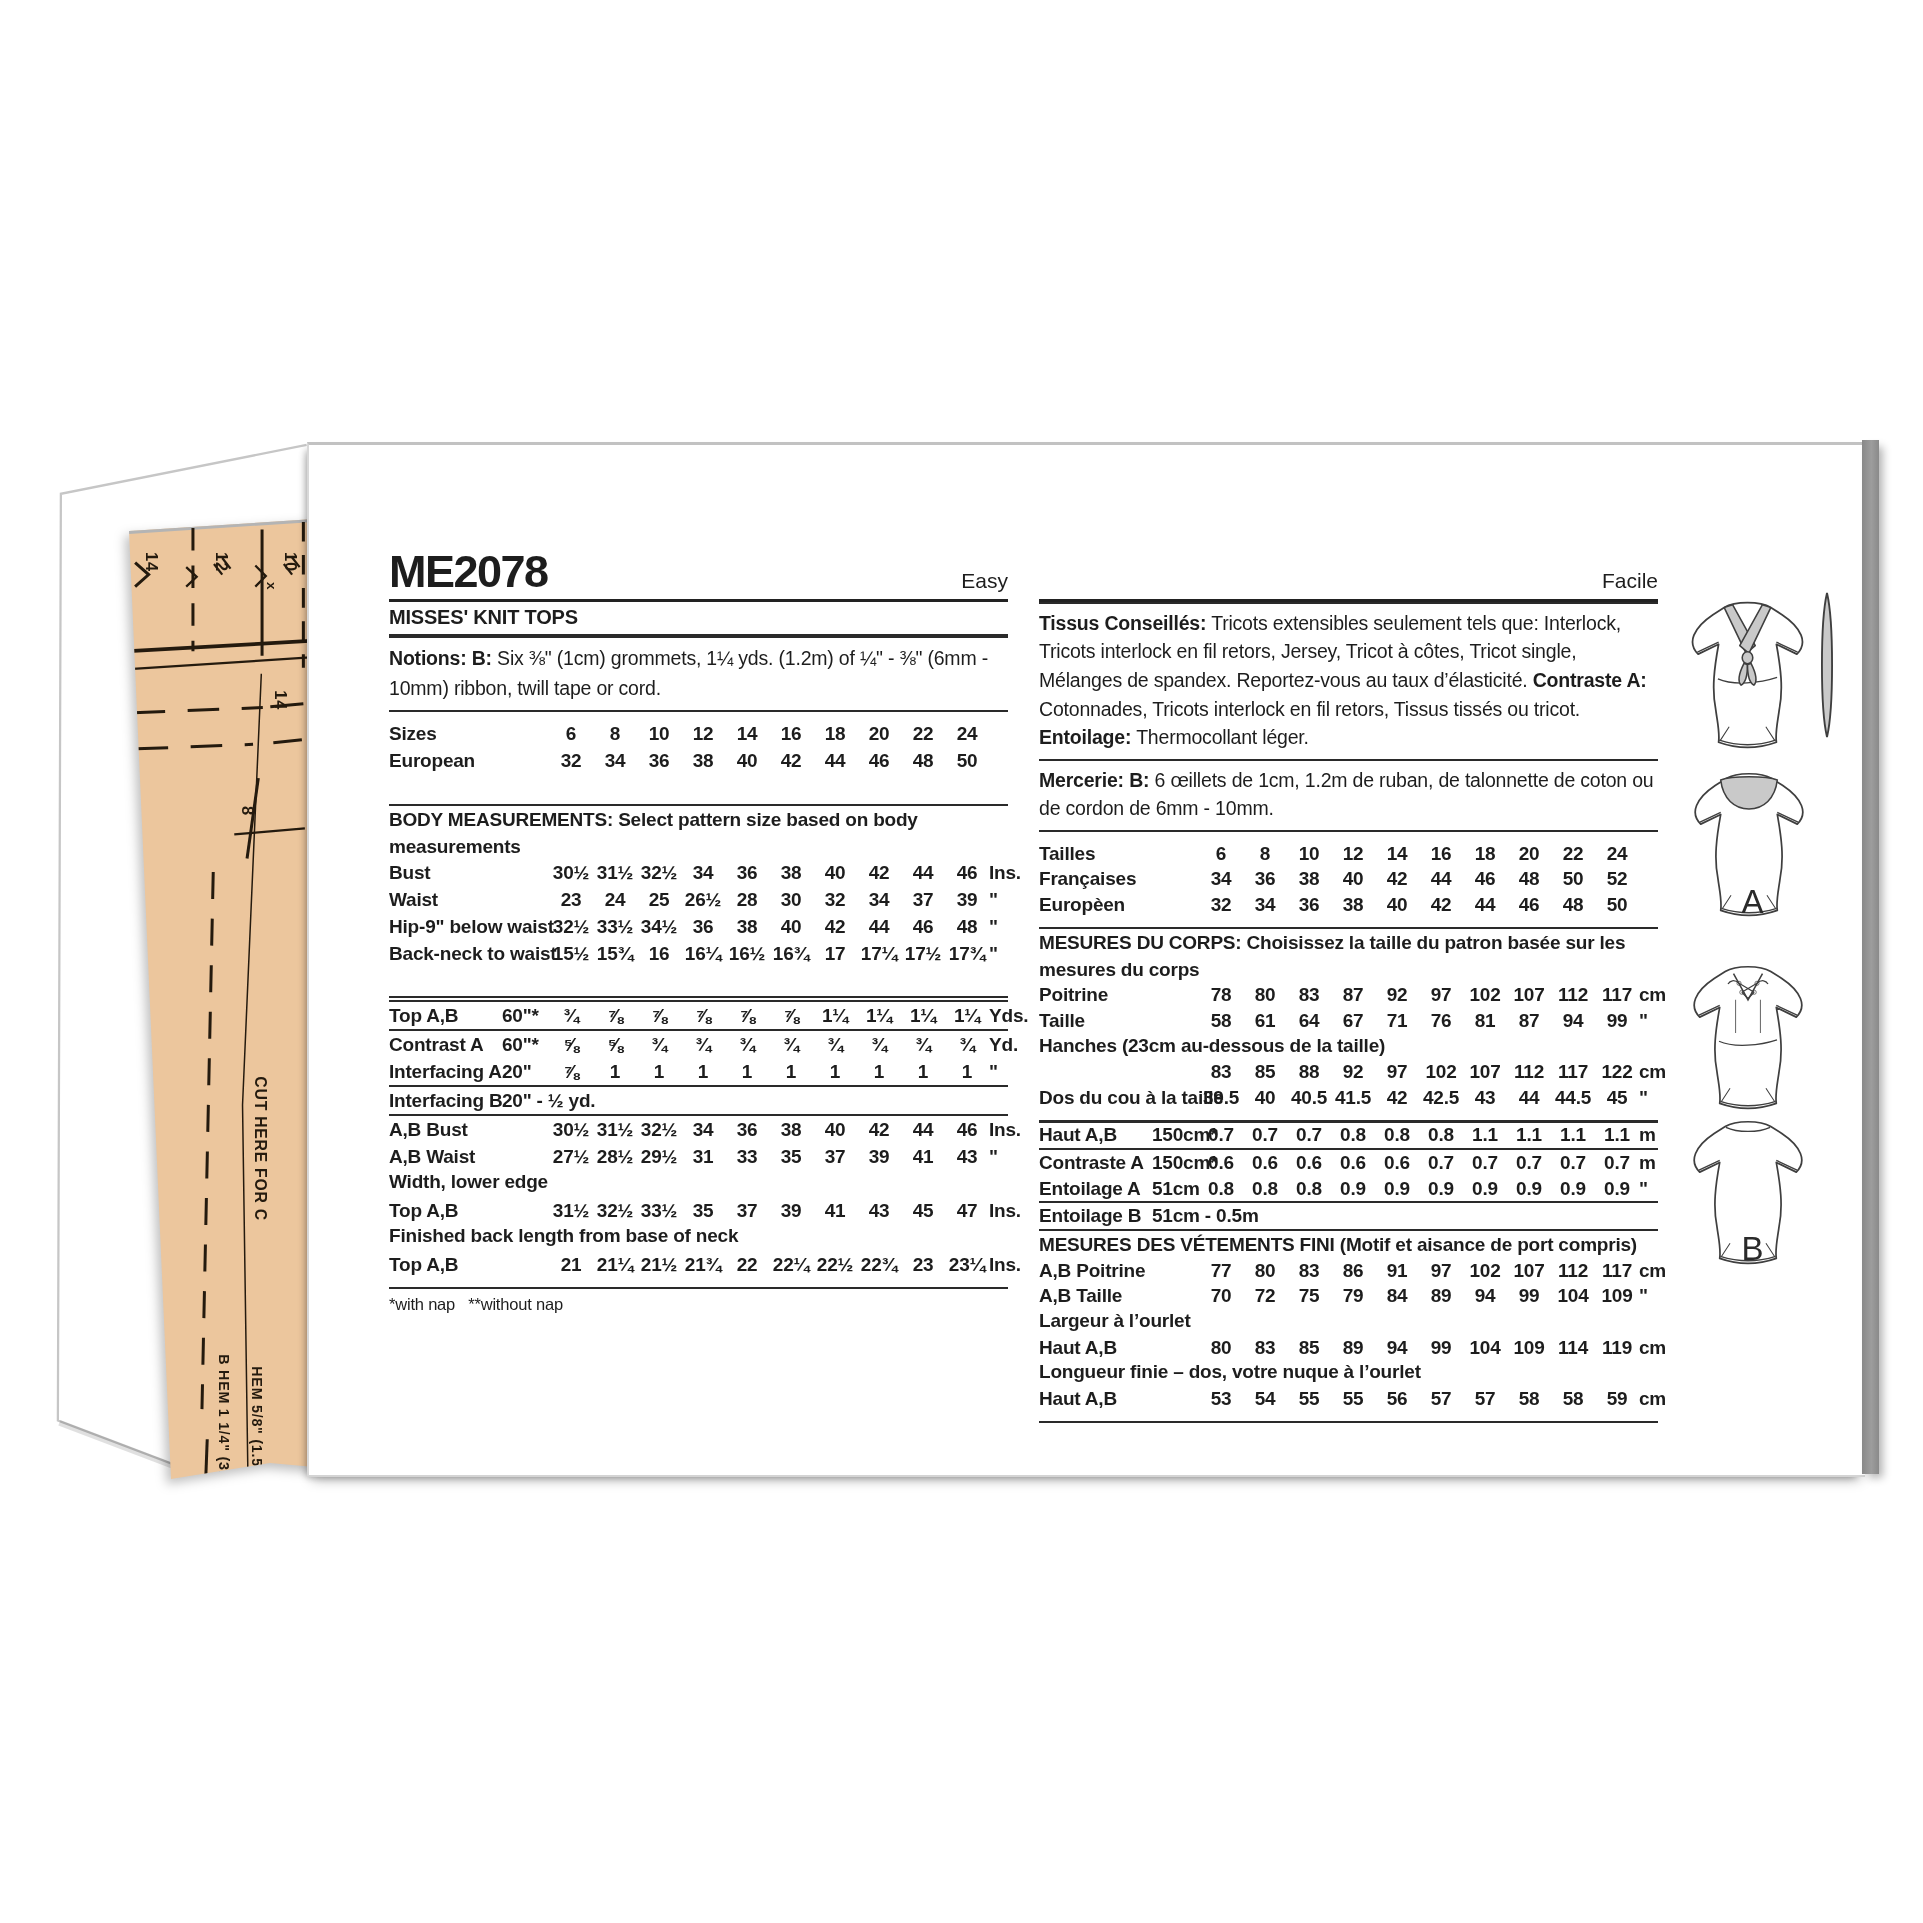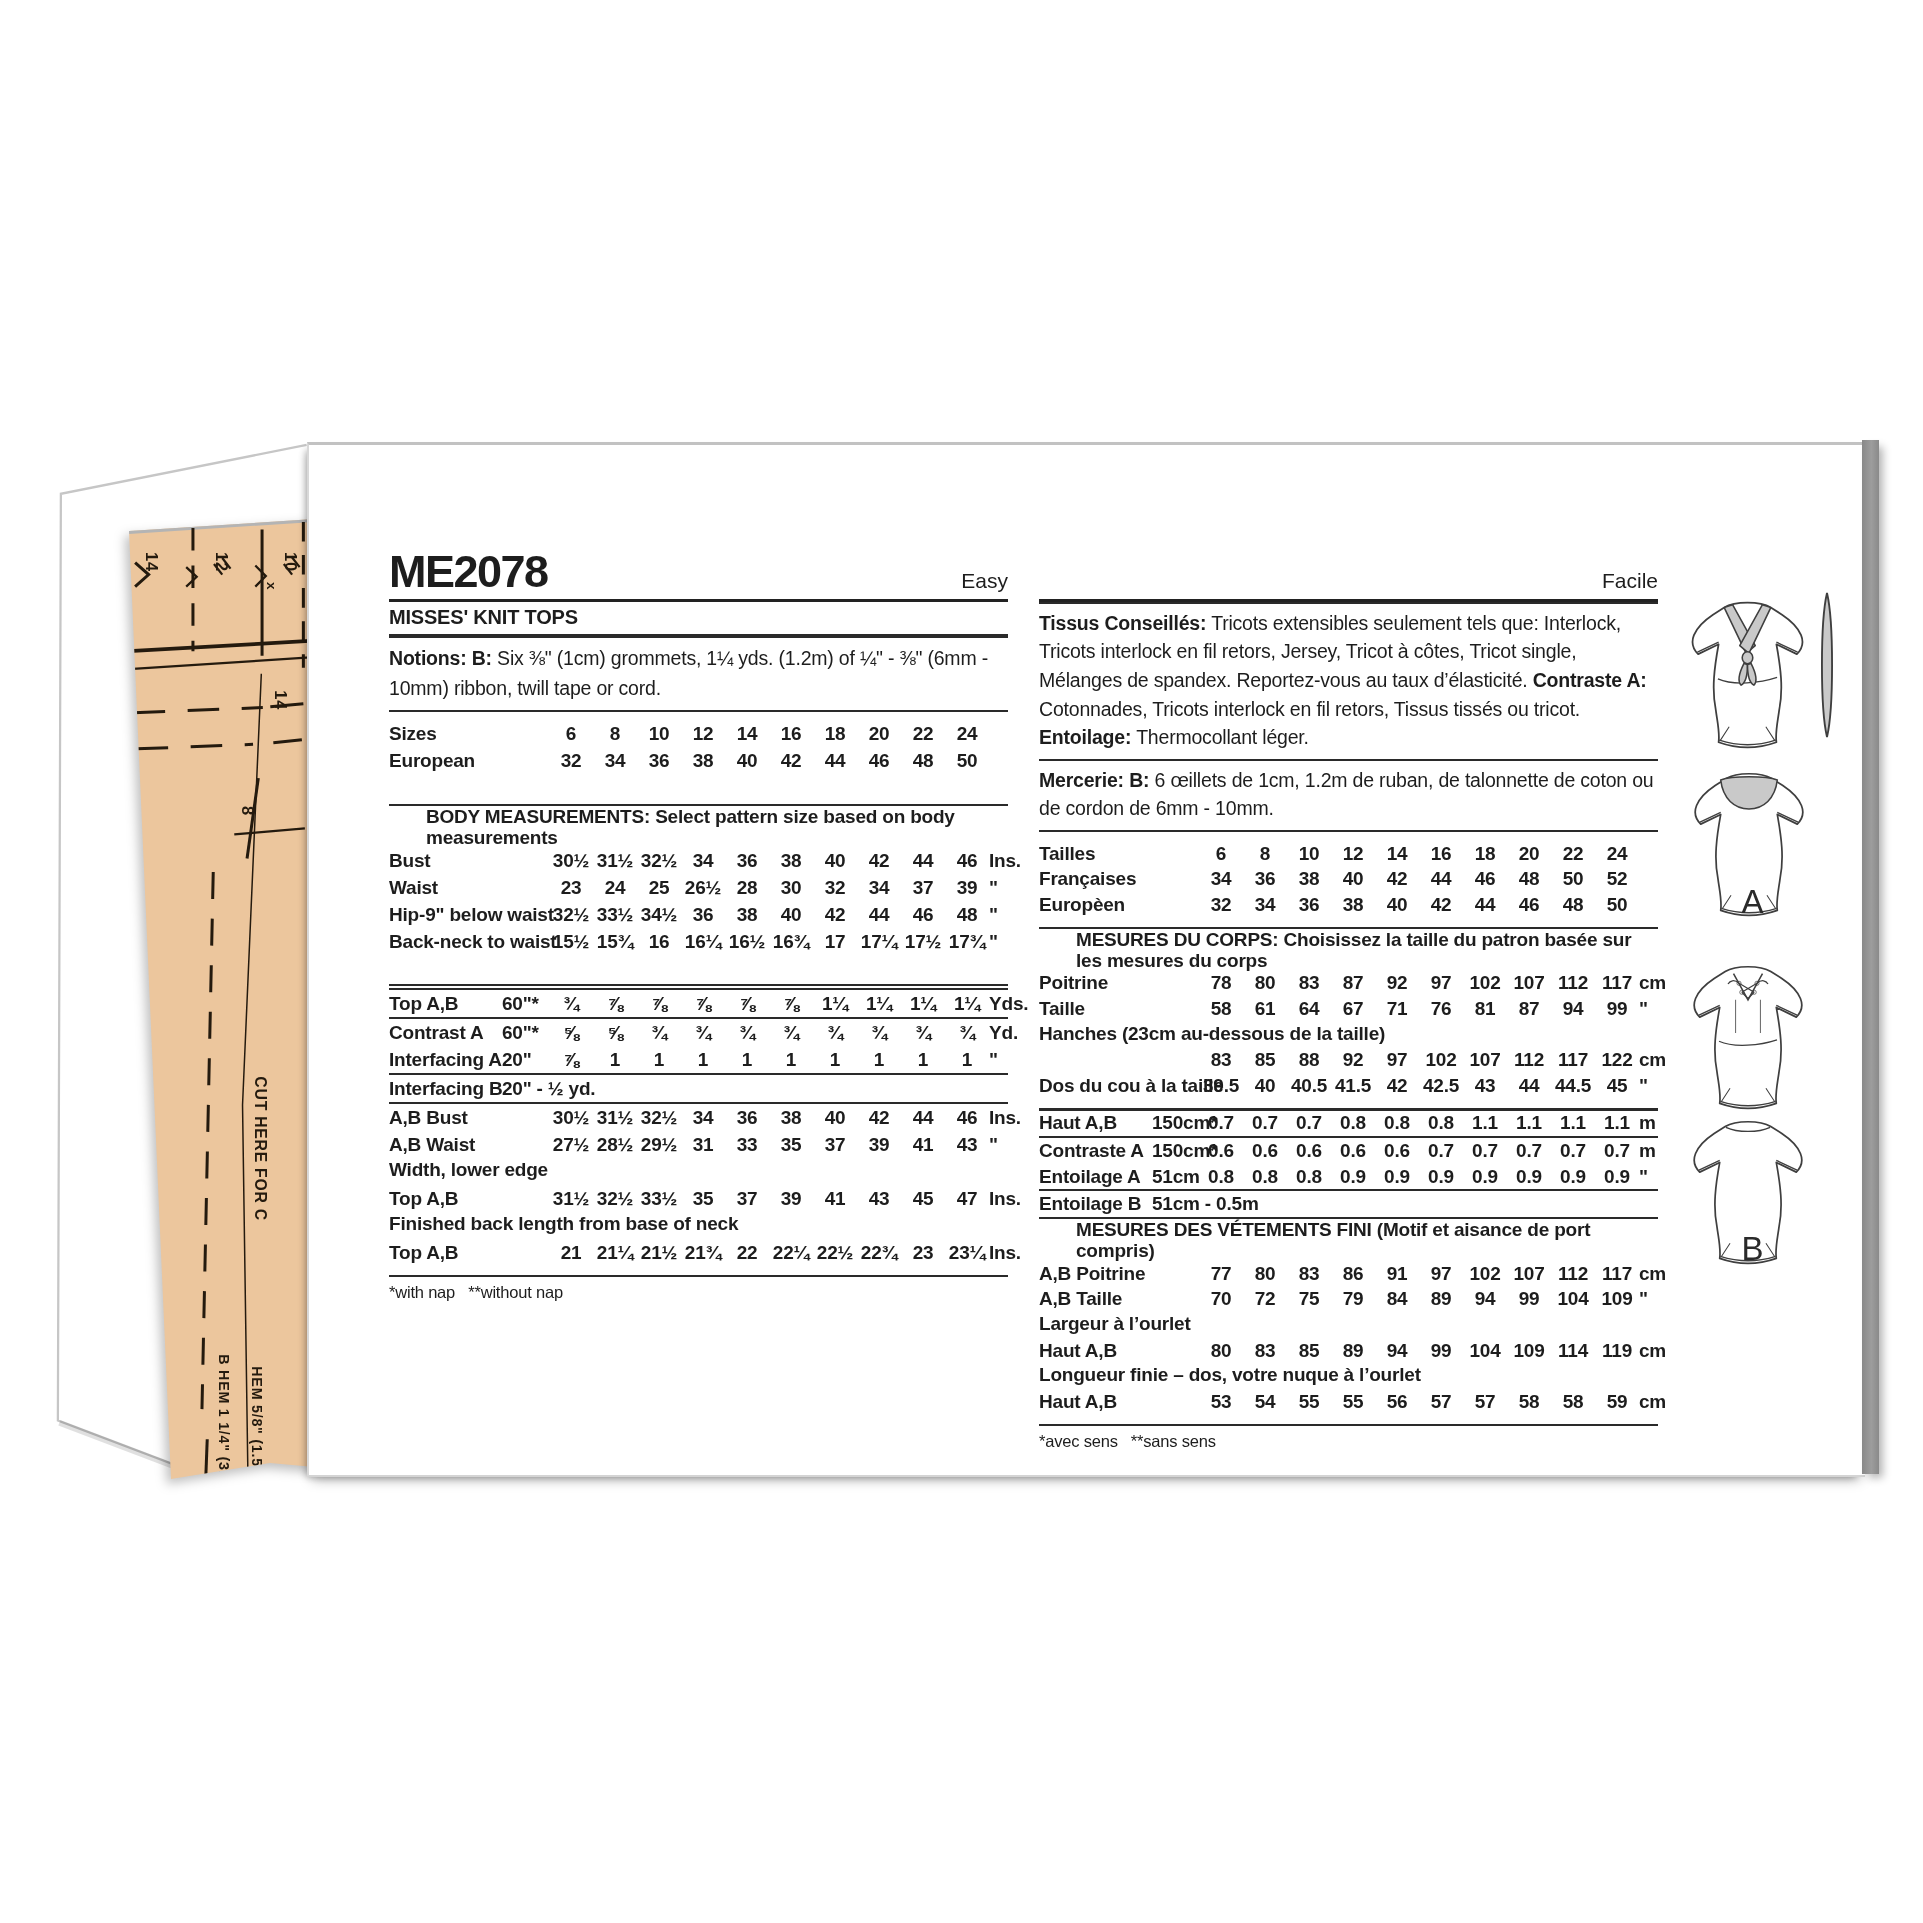--- a/index.html
+++ b/index.html
@@ -33,21 +33,21 @@
   .col-fr{left:1039px;}
   .hdr{display:flex;justify-content:space-between;align-items:flex-end;height:48px;margin-bottom:4.5px;}
   .pattern-number{font-size:45px;font-weight:700;letter-spacing:-1.5px;line-height:45px;}
   .difficulty{font-size:21px;line-height:25.6px;}
   .rule{border-top:2.3px solid #2a2a2a;}
   .rule.thick{border-top:3px solid #222;}
   .sec-title{font-size:20px;font-weight:700;line-height:25.6px;padding:3.8px 0 3px 0;letter-spacing:-0.2px;}
   .para{font-size:19.5px;line-height:30px;padding:5.3px 0 6.8px 0;letter-spacing:-0.2px;}
   .col-fr .para{line-height:28.6px;}
   .para b{font-weight:700;}
-  .thead{font-size:19px;font-weight:700;line-height:21px;letter-spacing:-0.2px;margin-left:37px;}
+  .thead{font-size:19px;font-weight:700;line-height:27px;letter-spacing:-0.2px;}
   .tbl{width:100%;}
   .trow{display:grid;grid-template-columns:113px 47px repeat(10,44px) 1fr;height:27px;
     align-items:center;font-size:19px;font-weight:700;letter-spacing:-0.2px;}
   .col-fr .trow{height:25.6px;}
   .cell{display:block;}
   .lab{text-align:left;white-space:nowrap;}
   .spec{text-align:left;white-space:nowrap;}
   .val{text-align:center;white-space:nowrap;}
   .unit{grid-column:13;text-align:left;white-space:nowrap;}
   .labelonly .lab{grid-column:1 / -1;}
@@ -644,21 +644,20 @@
           <span class="cell val">57</span>
           <span class="cell val">57</span>
           <span class="cell val">58</span>
           <span class="cell val">58</span>
           <span class="cell val">59</span>
           <span class="cell unit">cm</span>
         </div>
       </div>
     <div class="gap-sm"></div>
     <div class="rule"></div>
-    <div class="foot">*avec sens&nbsp;&nbsp;&nbsp;**sans sens</div>
   </div>
 
   <div class="views">
 
     <svg style="left:0;top:6px" width="141" height="176" viewBox="0 0 200 240">
       <g stroke="#3f3f3f" stroke-width="2.5" stroke-linejoin="round" fill="#fff">
         <path d="M100,16 C88,16 75,18 67,23 L51,33 C39,41 28,52 24,62 C20,72 23,82 30,89 L59,75 C53,108 49,138 55,168 C57,184 61,200 59,214 C87,224 113,224 141,214 C139,200 143,184 145,168 C151,138 147,108 141,75 L170,89 C177,82 180,72 176,62 C172,52 161,41 149,33 L133,23 C125,18 112,16 100,16 Z"></path>
         <path d="M29,86 L59,72 M171,86 L141,72" fill="none" stroke-width="2"></path>
         <path d="M60,211 C88,220 112,220 140,211" fill="none" stroke-width="2"></path>
         <path d="M61,212 L74,192 M139,212 L126,192" fill="none" stroke-width="1.5"></path>

